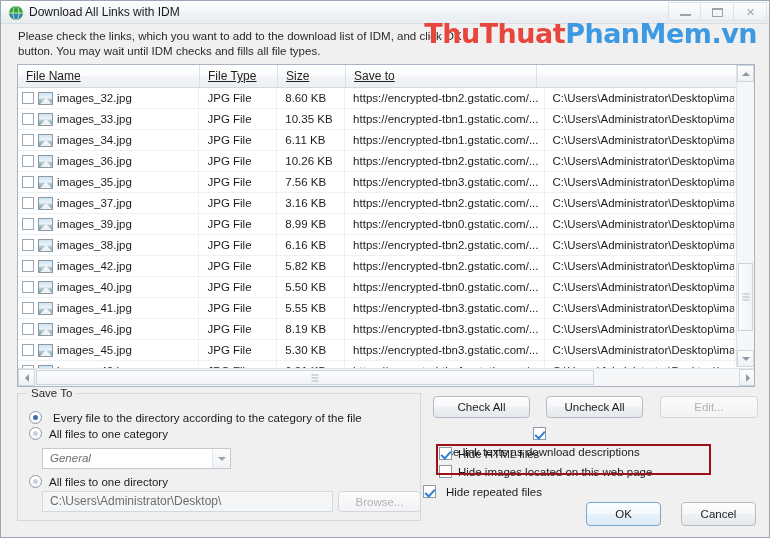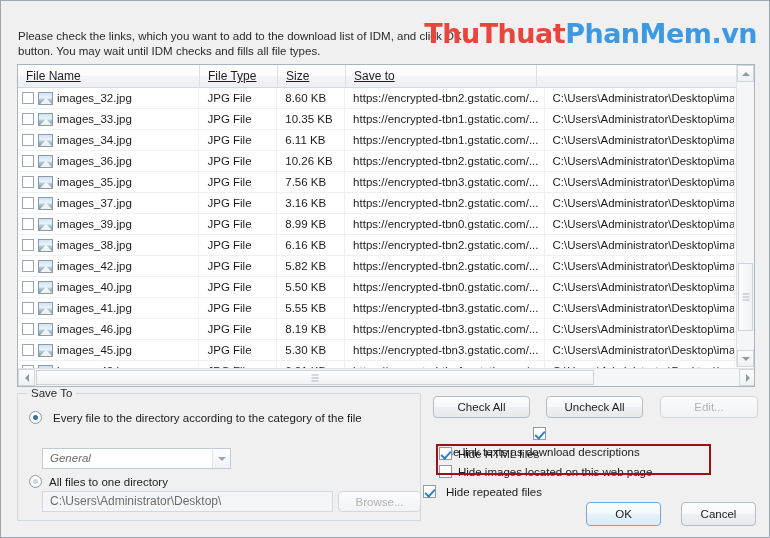--- a/index.html
+++ b/index.html
@@ -455,20 +455,42 @@
     position: absolute;
     left: 680px; top: 501px;
     width: 75px; height: 24px;
   }
 </style>
 </head>
 <body>
 
 <div class="window">
 
+  <div class="titlebar">
+    <span class="title-icon">
+      <svg width="16" height="16" viewBox="0 0 16 16">
+        <circle cx="8" cy="8" r="7" fill="#3aa03a"></circle>
+        <path d="M1.6 9.5 A7 7 0 0 0 14.4 9.5 Z" fill="#2f7fd1"></path>
+        <ellipse cx="8" cy="8" rx="3" ry="7" fill="none" stroke="#d9f2d9" stroke-width="0.8"></ellipse>
+        <path d="M1 8h14" stroke="#d9f2d9" stroke-width="0.8"></path>
+      </svg>
+    </span>
+    <span class="title-text">Download All Links with IDM</span>
+    <div class="win-btns">
+      <div class="win-btn">
+          <span class="glyph-min"></span>
+        </div>
+      <div class="win-btn">
+          <span class="glyph-max"></span>
+        </div>
+      <div class="win-btn">
+          <span class="glyph-close">✕</span>
+        </div>
+    </div>
+  </div>
 
   <div class="instructions">Please check the links, which you want to add to the download list of IDM, and click OK button. You may wait until IDM checks and fills all file types.</div>
 
   <div class="watermark">
     <span class="wm-red">ThuThuat</span><span class="wm-blue">PhanMem.vn</span>
   </div>
 
   <div class="table-wrap">
     <div class="thead">
       <div class="th c-name">File Name</div>
@@ -682,20 +704,24 @@
   </div>
 
   <div class="groupbox">
     <span class="group-title">Save To</span>
   </div>
 
   <div class="radio-row" style="left:28px; top:410px;gap:11px;">
     <span class="radio on"></span>
     <span>Every file to the directory according to the category of the file</span>
   </div>
+  <div class="radio-row" style="left:28px; top:426px;">
+    <span class="radio off"></span>
+    <span>All files to one category</span>
+  </div>
 
   <div class="combo">
     <span class="combo-text">General</span>
     <span class="combo-arrow"></span>
   </div>
 
   <div class="radio-row" style="left:28px; top:474px;">
     <span class="radio off"></span>
     <span>All files to one directory</span>
   </div>

